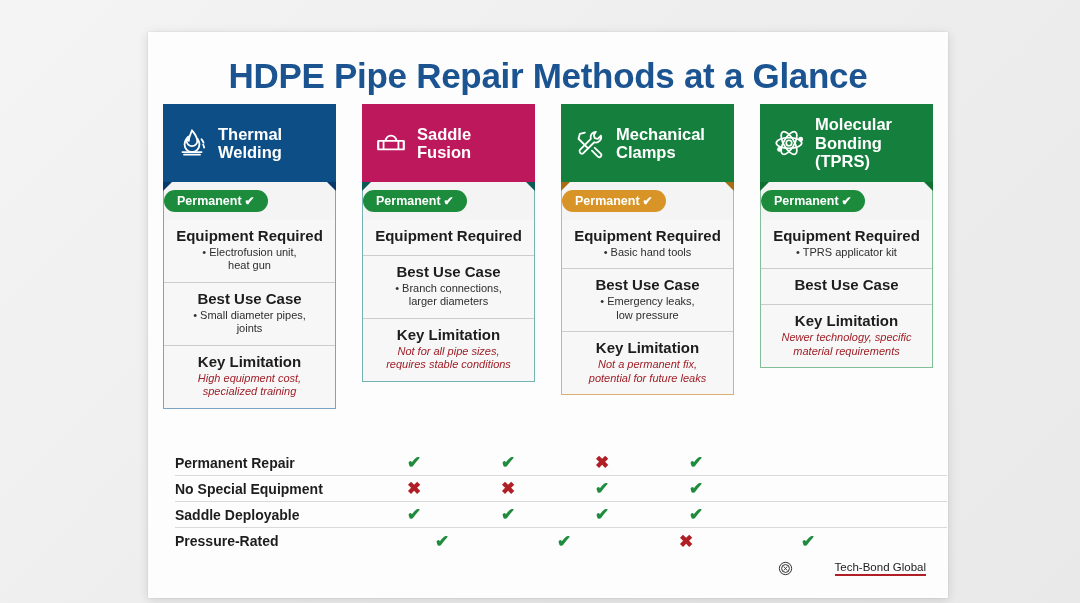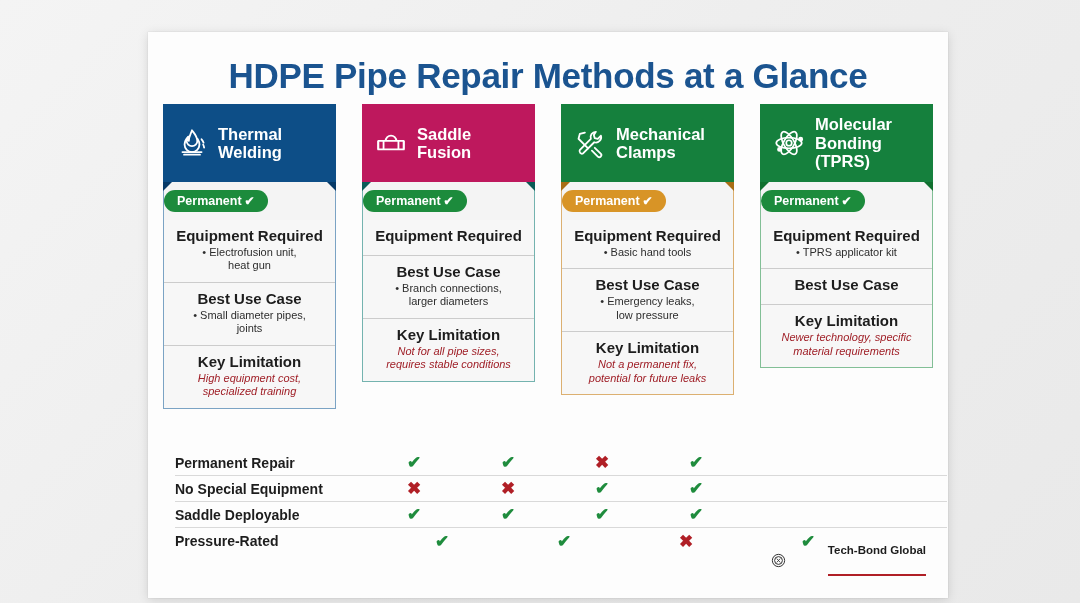--- a/index.html
+++ b/index.html
@@ -76,22 +76,22 @@
   .mlabel { width: 180px; font-size: 14px; font-weight: bold; color: #1d1d1d; }
   .mcell { flex: 0 0 94px; text-align: center; font-size: 17px; font-weight: bold; line-height: 1; }
   .mcell.c1 { margin-left: 12px; }
   .yes { color: #1f8c3d; }
   .no  { color: #b01f26; }
 
   
   .brand { position: absolute; right: 22px; bottom: 22px; display: flex; align-items: center; gap: 6px; }
   .brand-mark { width: 15px; height: 15px; flex: 0 0 15px; }
   .brand-text {
-    font-size: 11.5px; font-weight: bold; color: #1d1d1d;
-    border-bottom: 2px solid #b01f26; padding-bottom: 18px; margin-left: 36px;
+    font-size: 11.5px; font-weight: normal; color: #1d1d1d;
+    border-bottom: 2px solid #b01f26; padding-bottom: 1px; margin-left: 36px;
   }
 </style>
 </head>
 <body>
 
 <div id="canvas">
   <div class="panel">
 
     <div class="title">HDPE Pipe Repair Methods at a Glance</div>
 

